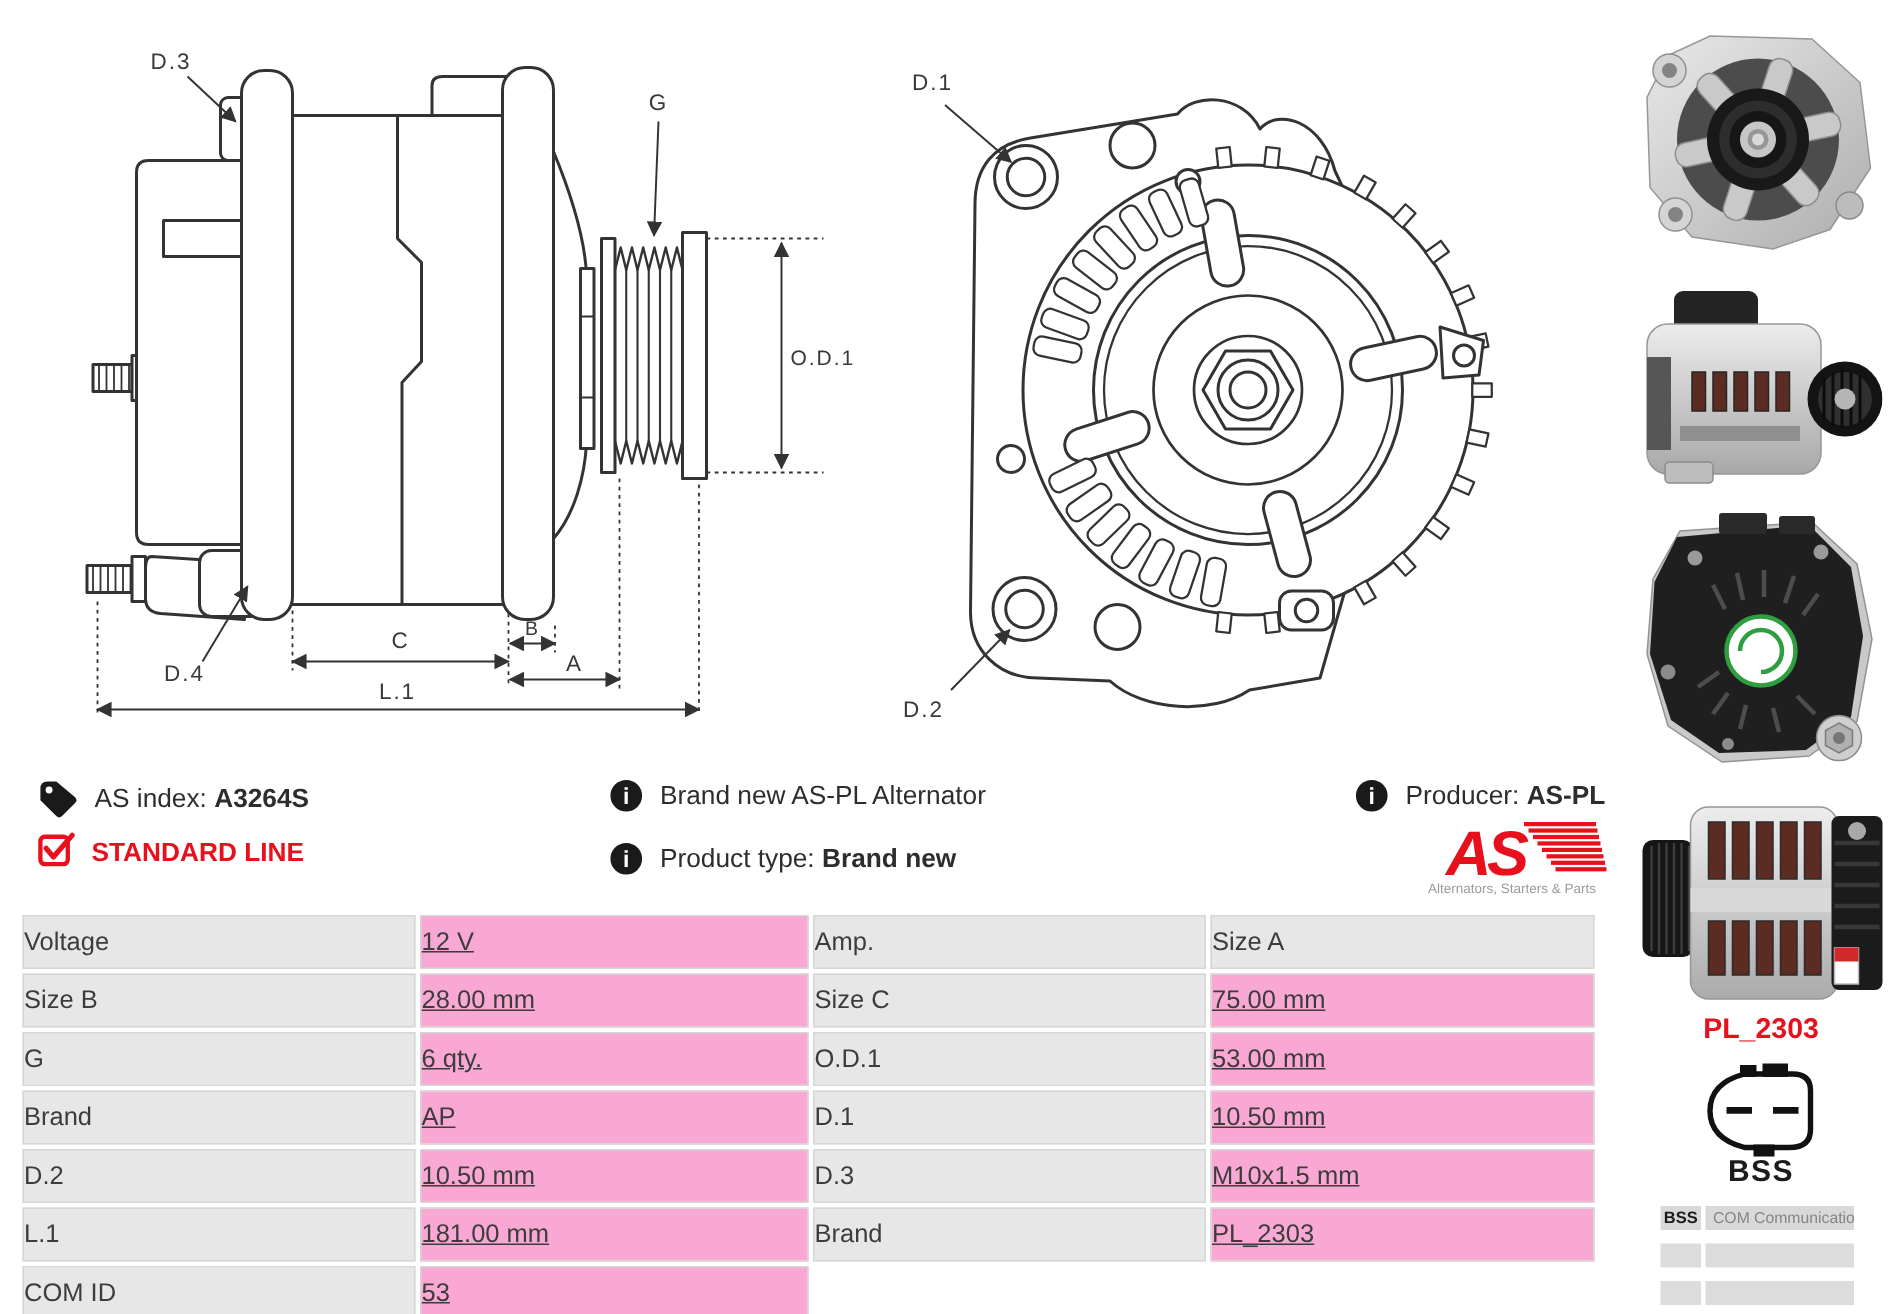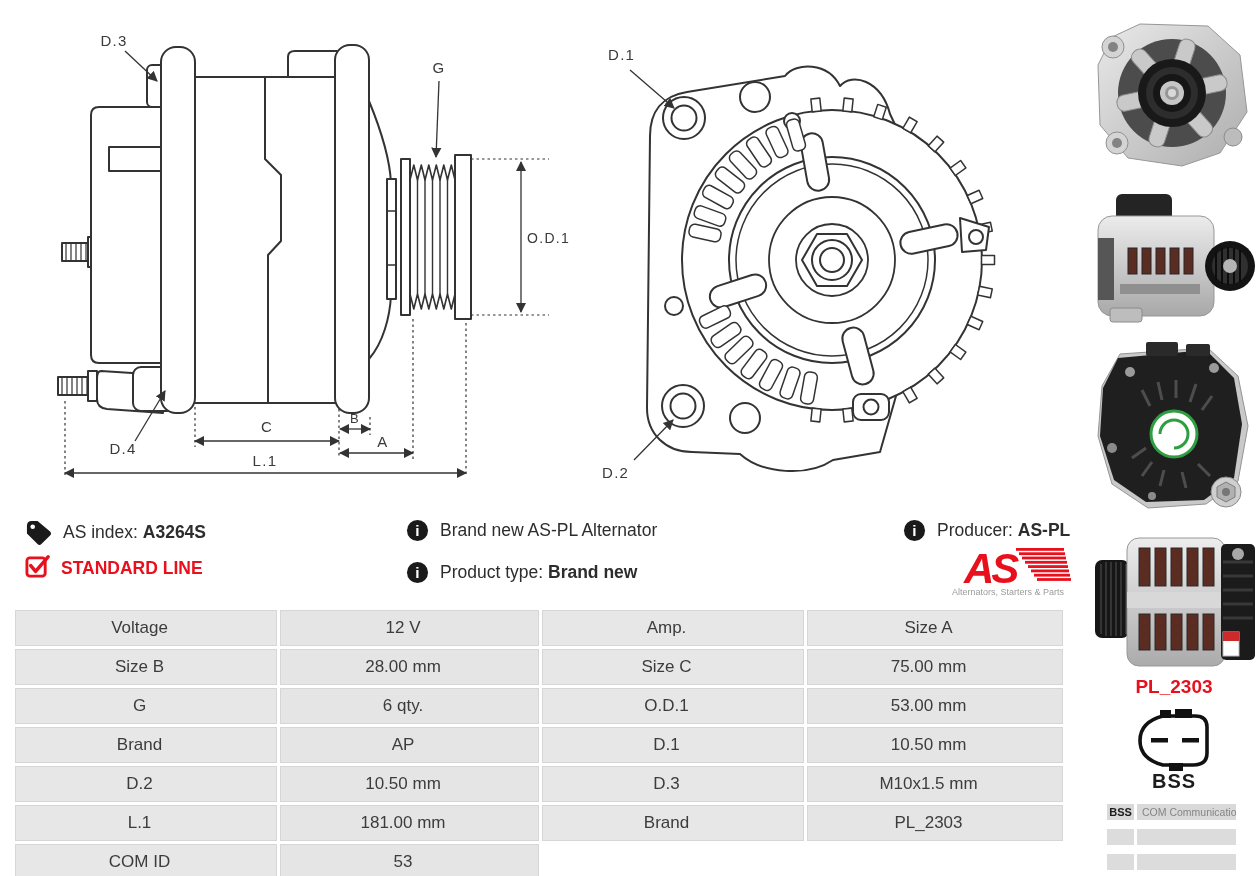--- a/index.html
+++ b/index.html
@@ -14,23 +14,23 @@
   
   .info-item{position:absolute;display:flex;align-items:center;gap:11px;font-size:17.5px;color:#2d2d2d;white-space:nowrap;}
   .info-item b{font-weight:bold;}
   .red{color:#e8101c;}
   .info-item.redline{font-weight:bold;}
 
   
   .spec-table{position:absolute;left:15px;top:598px;display:grid;
     grid-template-columns:262px 259px 262px 256px;grid-auto-rows:36px;gap:3px;}
   .spec-table .cell{box-sizing:border-box;border:1px solid #d6d6d6;font-size:17px;
-    line-height:33px;text-align:center;padding-right:13px;color:#3c3c3c;overflow:hidden;}
+    line-height:33px;text-align:left;padding-right:13px;color:#3c3c3c;overflow:hidden;}
   .spec-table .lbl{background:#e7e7e7;}
-  .spec-table .val{background:#e5e5e5;}
+  .spec-table .val{background:#f9a8d4;text-decoration:underline;}
 
   
   .photo{position:absolute;cursor:pointer;}
   .plug-code{position:absolute;left:1090px;top:664px;width:168px;text-align:center;
     font-size:19px;font-weight:bold;color:#e8101c;}
   .plug-icon{position:absolute;left:1133px;top:696px;}
   .plug-type{position:absolute;left:1090px;top:758px;width:168px;text-align:center;
     font-size:20px;font-weight:bold;color:#1c1c1c;letter-spacing:1px;}
   .badges{position:absolute;left:1107px;top:792px;}
   .badge-row{display:flex;gap:3px;margin-bottom:9px;}

